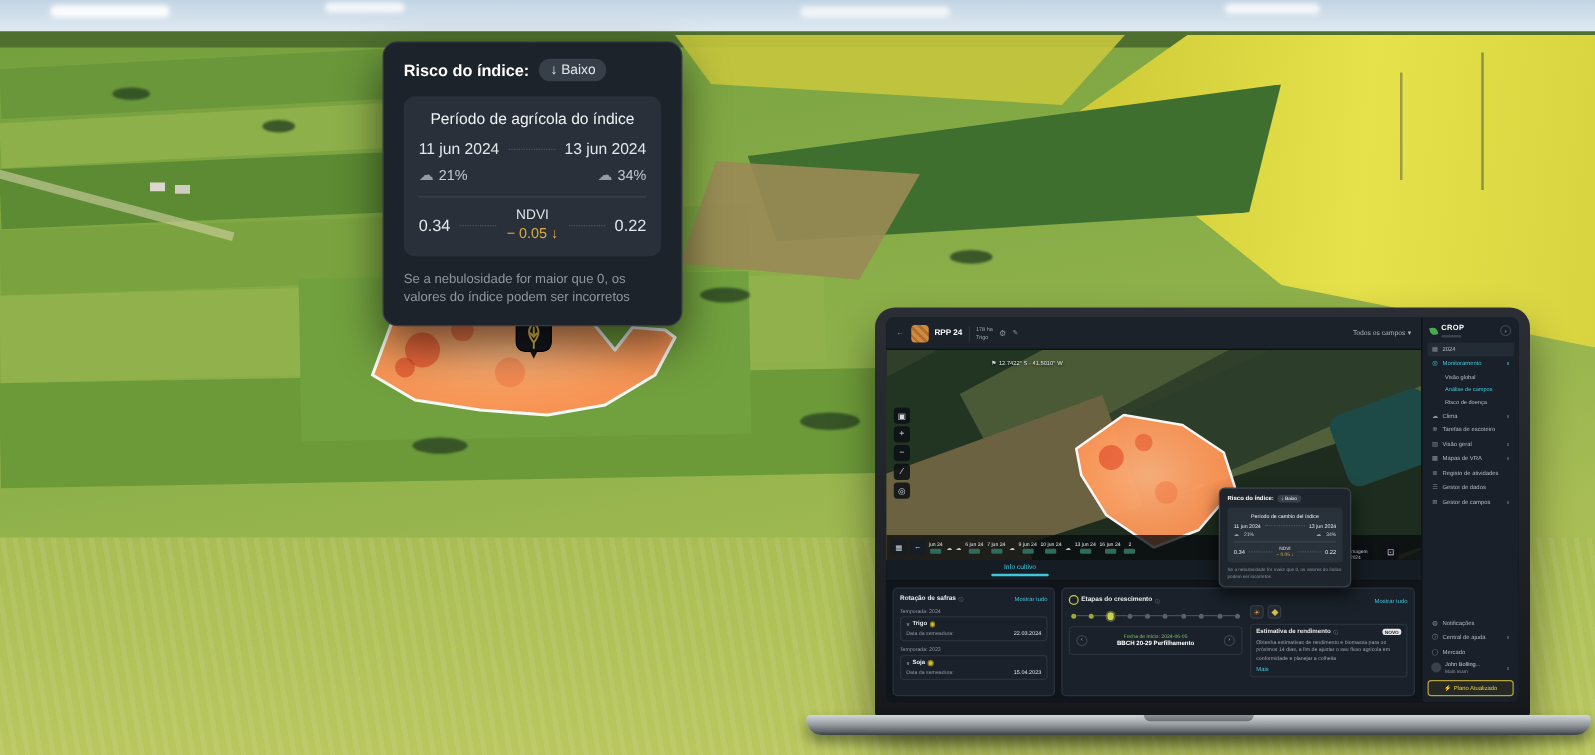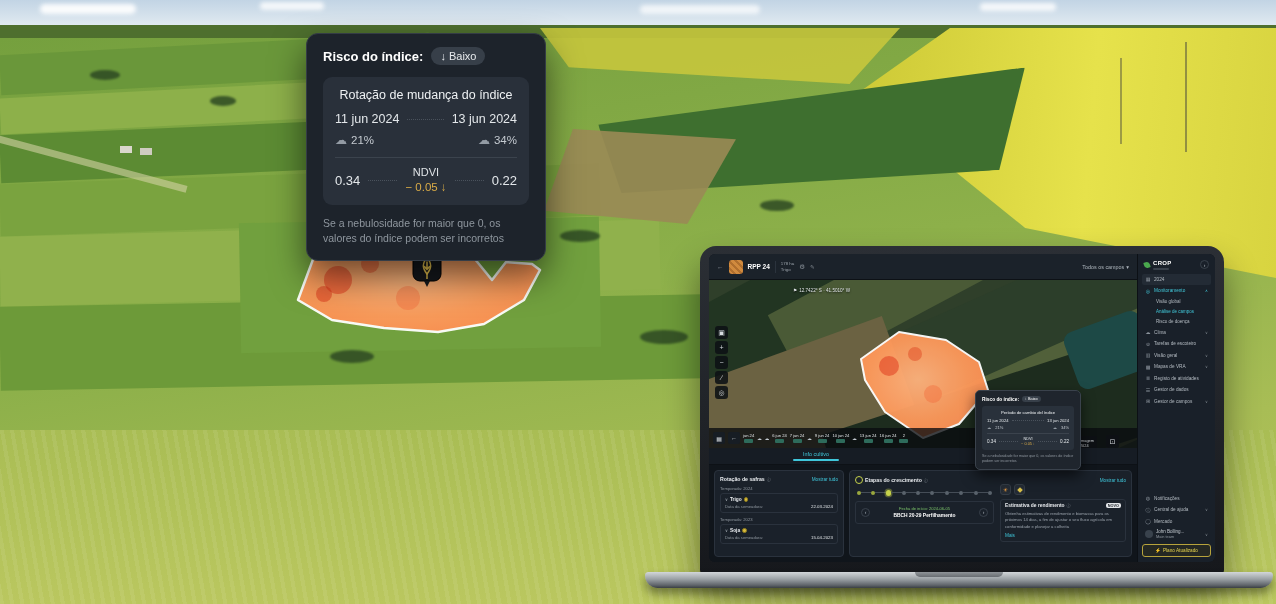--- a/index.html
+++ b/index.html
@@ -178,21 +178,21 @@
   <path d="M15 22 L15 27" stroke="#e8c44e" stroke-width="1.4"></path>
   <path d="M12 29 L18 29 L15 35 Z" fill="#15181d"></path>
 </svg>
 
 <div class="tt">
   <div class="tt-head">
     <span>Risco do índice:</span>
     <span class="tt-badge">↓ Baixo</span>
   </div>
   <div class="tt-card">
-    <div class="tt-title">Rotação de mudança do índice</div>
+    <div class="tt-title">Período de agrícola do índice</div>
     <div class="tt-row">
       <span>11 jun 2024</span>
       <span class="dotline"></span>
       <span>13 jun 2024</span>
     </div>
     <div class="tt-clouds">
       <span><span class="cloudic">☁</span><span>21%</span></span>
       <span><span class="cloudic">☁</span><span>34%</span></span>
     </div>
     <hr class="tt-hr">

